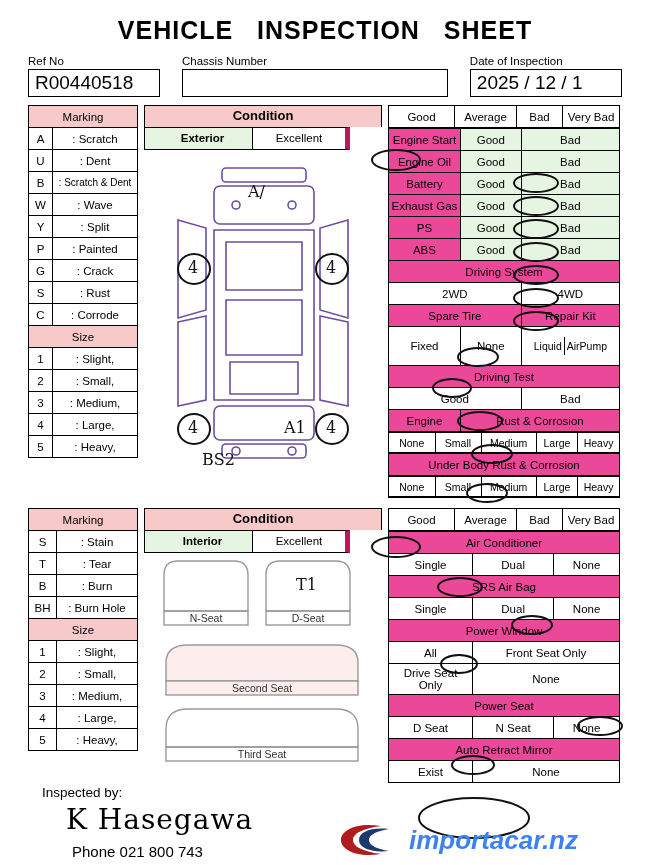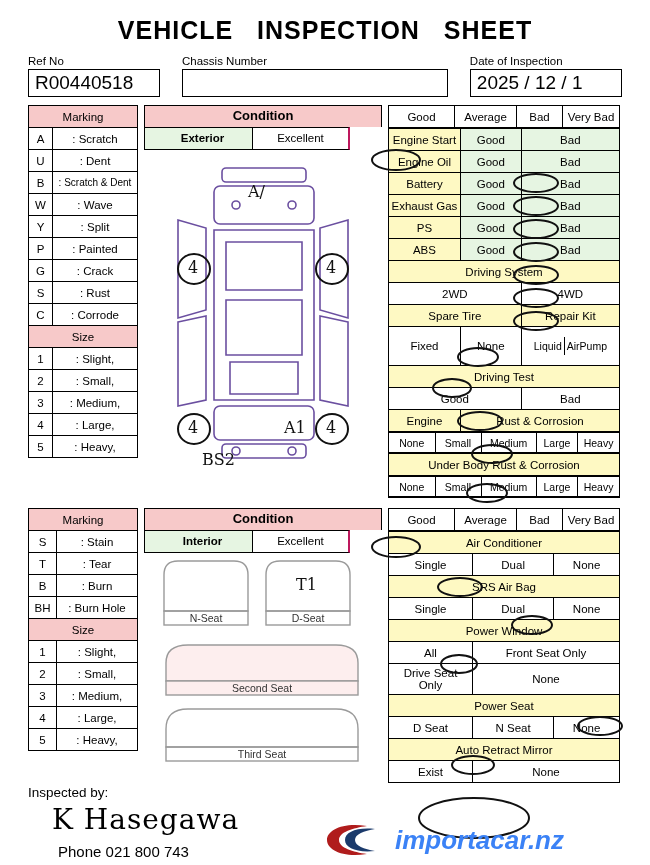--- a/index.html
+++ b/index.html
@@ -69,21 +69,21 @@
     text-align: center;
     height: 22px;
   }
   td.hdrrow {
     background: #f7c9c9;
     font-weight: bold;
     font-size: 12.5px;
   }
   td.lbl { text-align: left; padding-left: 7px; font-size: 11.5px; }
   td.grn { background: #e6f5e2; }
-  td.pk  { background: #fef9c3; font-weight: bold; }
+  td.pk  { background: #ec4899; font-weight: bold; }
   td.tight { height: 20px; }
 
   
   .cond-title {
     background: #f7c9c9;
     border: 1px solid #000;
     border-bottom: none;
     font-weight: bold;
     font-size: 13px;
     text-align: center;
@@ -92,41 +92,41 @@
   }
   .cond-row { display: flex; }
   .cond-row > div {
     border: 1px solid #000;
     border-right: none;
     font-size: 11.5px;
     height: 23px;
     line-height: 21px;
     text-align: center;
   }
-  .cond-row > div:last-child { border-right: 2px solid #be185d; }
+  .cond-row > div:last-child { border-right: 5px solid #be185d; }
   .cond-row .c-lead { background: #e6f5e2; font-weight: bold; padding-left: 8px; }
 
   
   .diagram { position: relative; height: 335px; border: none; }
   .diagram svg { position: absolute; left: 0; top: 0; }
   .hand {
     position: absolute;
     font-family: "DejaVu Serif", serif;
     font-size: 16px;
     color: #111;
   }
 
   
   .int-diagram { position: relative; height: 230px; }
   .int-diagram svg { position: absolute; left:0; top:0; }
 
   
   .footer {
     position: absolute;
-    left: 0; bottom: 0;
+    left: 14px; bottom: 0;
     width: 578px;
     height: 82px;
   }
   .insp-label {
     position: absolute;
     left: 28px; top: 2px;
     font-size: 13.5px;
   }
   .insp-sign {
     position: absolute;

